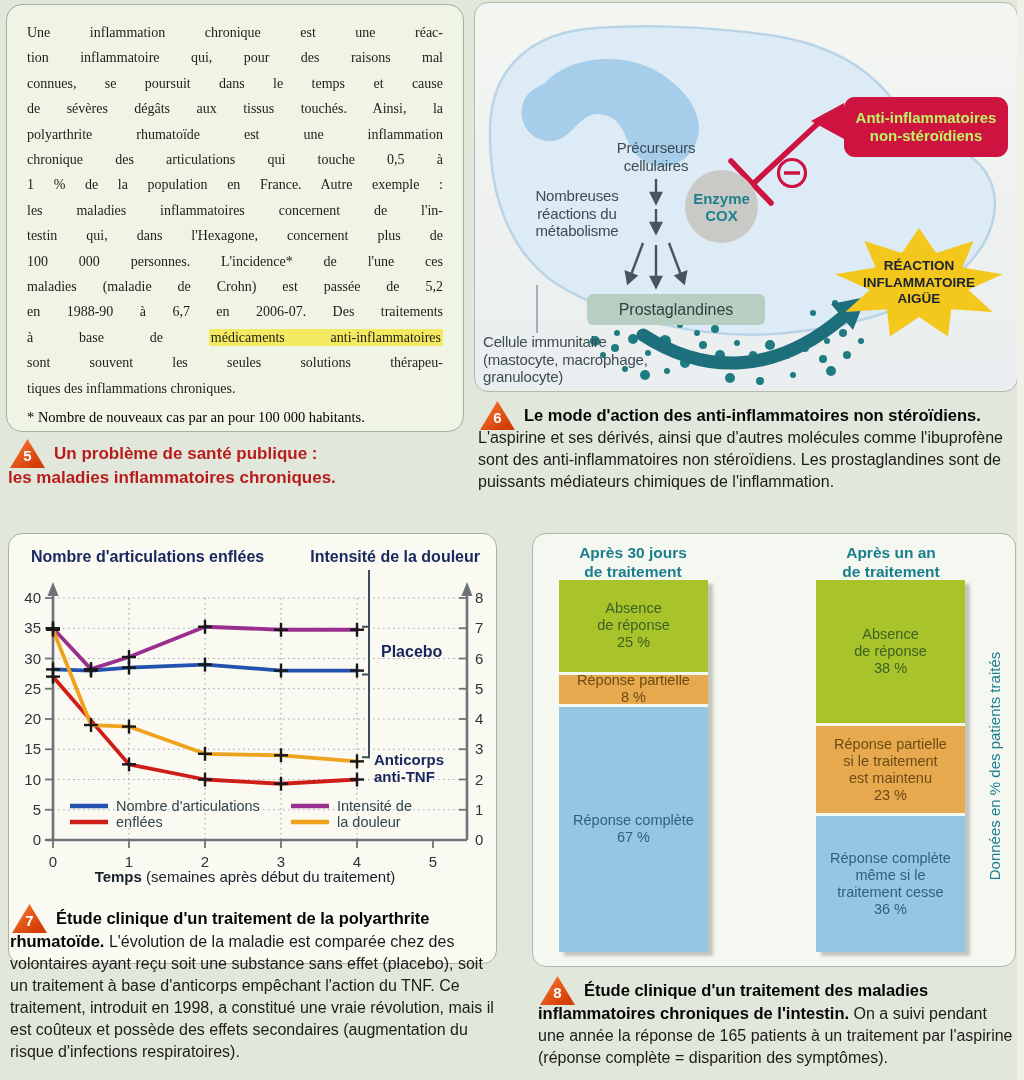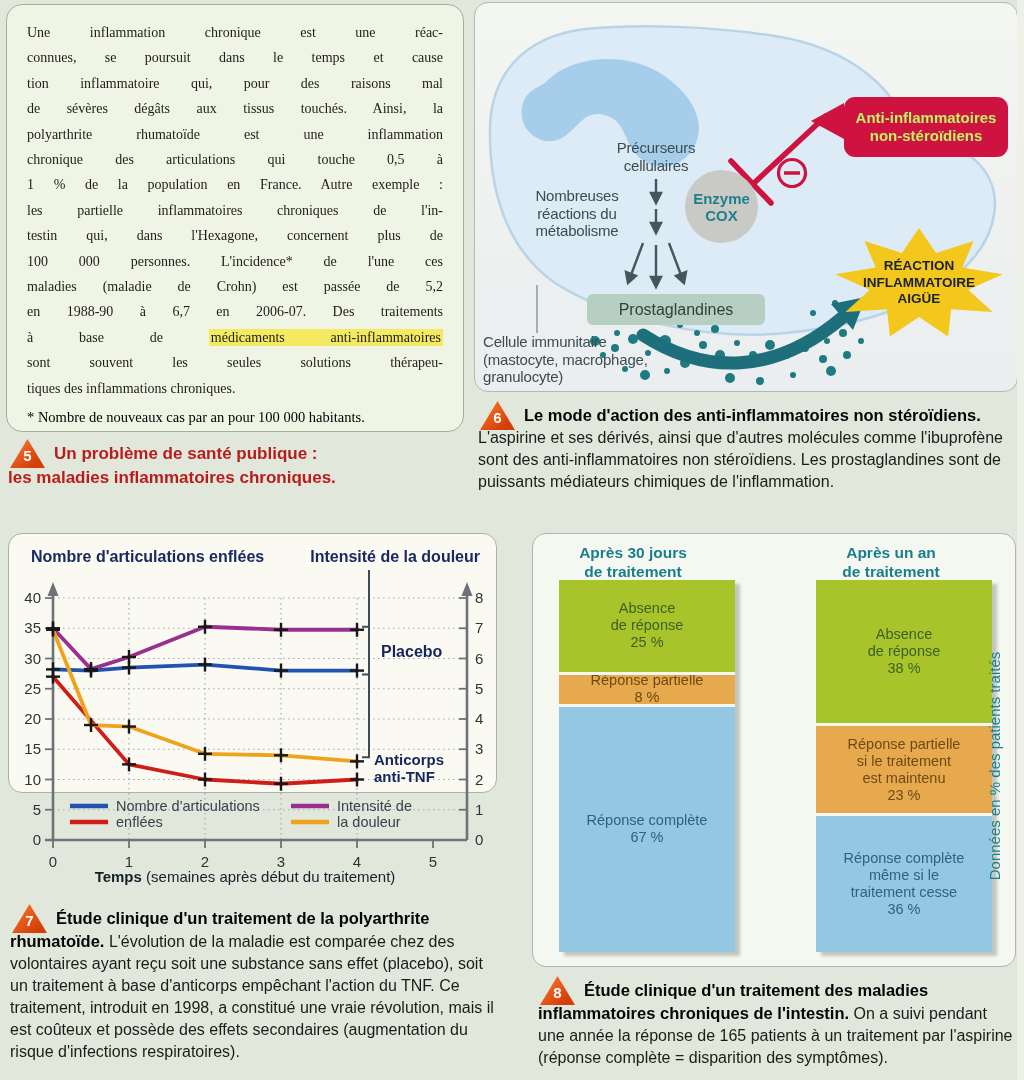--- a/index.html
+++ b/index.html
@@ -41,21 +41,21 @@
   .prost-box{position:absolute;left:112px;top:291px;width:178px;height:31px;border-radius:6px;
              background:#b7cfc2;display:flex;align-items:center;justify-content:center;
              color:#2c423d;font-size:16px;}
   .nsaid-box{position:absolute;left:369px;top:94px;width:164px;height:60px;border-radius:11px;
              background:#ce1340;display:flex;align-items:center;justify-content:center;
              color:#bef264;font-weight:bold;font-size:15px;line-height:18px;text-align:center;white-space:pre-line;}
   .star-label{position:absolute;left:369px;top:255px;width:150px;color:#1b2230;font-weight:bold;
               font-size:13.5px;line-height:16.5px;text-align:center;white-space:pre-line;}
 
   
-  .fig7-panel{position:absolute;left:8px;top:533px;width:489px;height:260px;box-sizing:border-box;
+  .fig7-panel{position:absolute;left:8px;top:533px;width:489px;height:431px;box-sizing:border-box;
               background:#fafaf2;border:1.6px solid #a9b3a4;border-radius:14px;}
   .axis-title{position:absolute;top:14px;font-weight:bold;font-size:16px;color:#1a2960;}
   .axis-title.l{left:22px;} .axis-title.r{right:16px;}
   #chart7{position:absolute;left:6px;top:36px;}
   #chart7 text{font-family:"Liberation Sans",sans-serif;}
   .grid{stroke:#a6abb0;stroke-width:1.2;stroke-dasharray:1.6 3.4;fill:none;}
   .axis{stroke:#6e7378;stroke-width:2.6;}
   .axis-t{stroke:#6e7378;stroke-width:1.8;}
   .mk{stroke:#17181a;stroke-width:2.4;}
   .tick{font-size:15px;fill:#2e3338;}
@@ -64,43 +64,43 @@
   .ann2{font-weight:bold;font-size:15px;fill:#17255c;}
   .br{fill:none;stroke:#3c4c56;stroke-width:2;}
   .xtitle{font-size:15px;fill:#15202a;}
 
   
   .fig8-panel{position:absolute;left:532px;top:533px;width:484px;height:434px;box-sizing:border-box;
               background:#f5f7f1;border:1.6px solid #aeb7aa;border-radius:14px;}
   .bar-header{position:absolute;top:10px;color:#1a7e8c;font-weight:bold;font-size:15.5px;
               line-height:18.5px;text-align:center;white-space:pre-line;}
   .bar-header.h0{left:2px;width:196px;} .bar-header.h1{left:258px;width:200px;}
-  .sbar{position:absolute;top:46px;width:176px;height:372px;display:flex;flex-direction:column;
+  .sbar{position:absolute;top:46px;width:149px;height:372px;display:flex;flex-direction:column;
         gap:3px;box-shadow:5px 4px 3px rgba(112,118,106,0.38);}
   .sbar.b0{left:26px;} .sbar.b1{left:283px;}
   .seg{display:flex;align-items:center;justify-content:center;overflow:hidden;flex-basis:0;}
   .seglab{font-size:14.5px;line-height:17px;text-align:center;white-space:pre-line;}
   .vlabel{position:absolute;left:282px;top:223px;width:360px;height:18px;transform:rotate(-90deg);
           text-align:center;color:#1a7f8c;font-size:15px;}
 </style>
 </head>
 <body>
 
 <div class="page">
 
   <section class="intro-box">
     <div>
         <div class="jline"><span>Une inflammation chronique est une réac-</span></div>
+        <div class="jline"><span>tion inflammatoire qui, pour des raisons mal</span></div>
         <div class="jline"><span>connues, se poursuit dans le temps et cause</span></div>
-        <div class="jline"><span>tion inflammatoire qui, pour des raisons mal</span></div>
         <div class="jline"><span>de sévères dégâts aux tissus touchés. Ainsi, la</span></div>
         <div class="jline"><span>polyarthrite rhumatoïde est une inflammation</span></div>
         <div class="jline"><span>chronique des articulations qui touche 0,5 à</span></div>
         <div class="jline"><span>1 % de la population en France. Autre exemple :</span></div>
-        <div class="jline"><span>les partielle inflammatoires chroniques de l'in-</span></div>
+        <div class="jline"><span>les maladies inflammatoires concernent de l'in-</span></div>
         <div class="jline"><span>testin qui, dans l'Hexagone, concernent plus de</span></div>
         <div class="jline"><span>100 000 personnes. L'incidence* de l'une ces</span></div>
         <div class="jline"><span>maladies (maladie de Crohn) est passée de 5,2</span></div>
         <div class="jline"><span>en 1988-90 à 6,7 en 2006-07. Des traitements</span></div>
         <div class="jline"><span>à base de </span><span class="hl">médicaments anti-inflammatoires</span></div>
         <div class="jline"><span>sont souvent les seules solutions thérapeu-</span></div>
         <div class="jline last"><span>tiques des inflammations chroniques.</span></div>
       </div>
     <div class="footnote">* Nombre de nouveaux cas par an pour 100 000 habitants.</div>
   </section>

